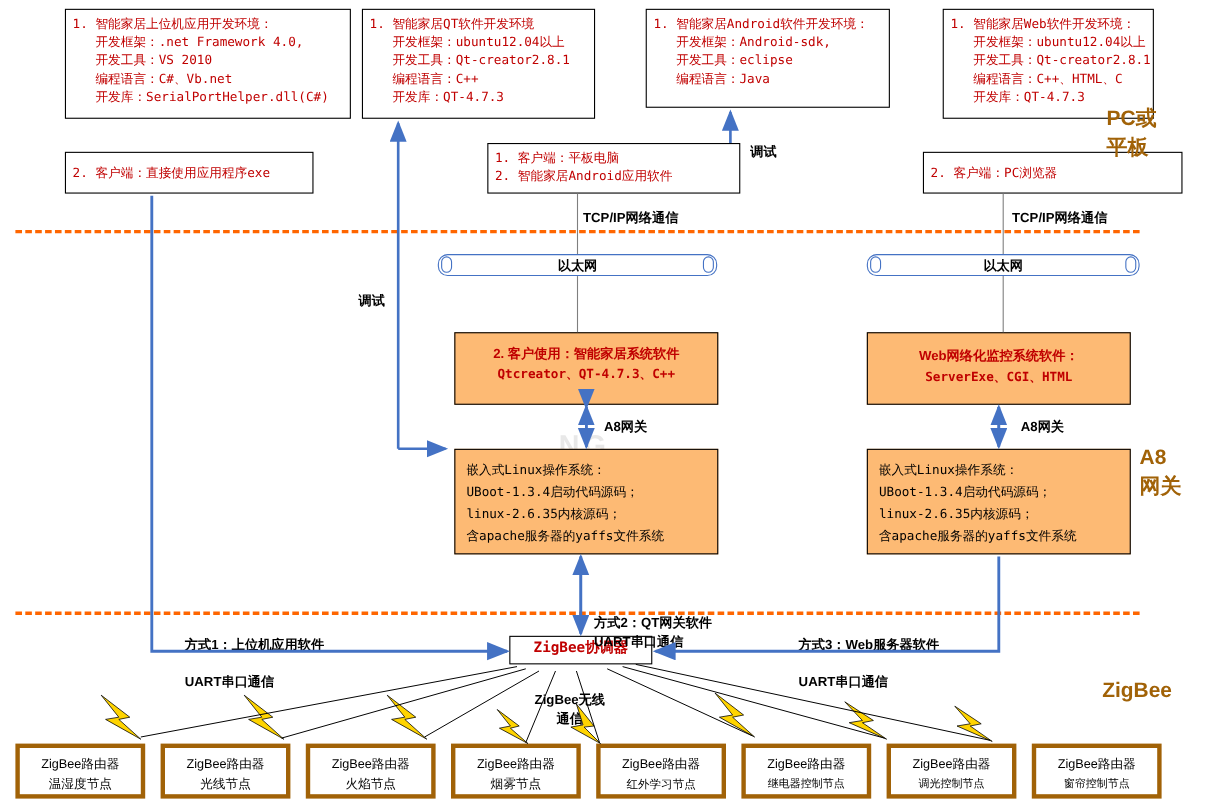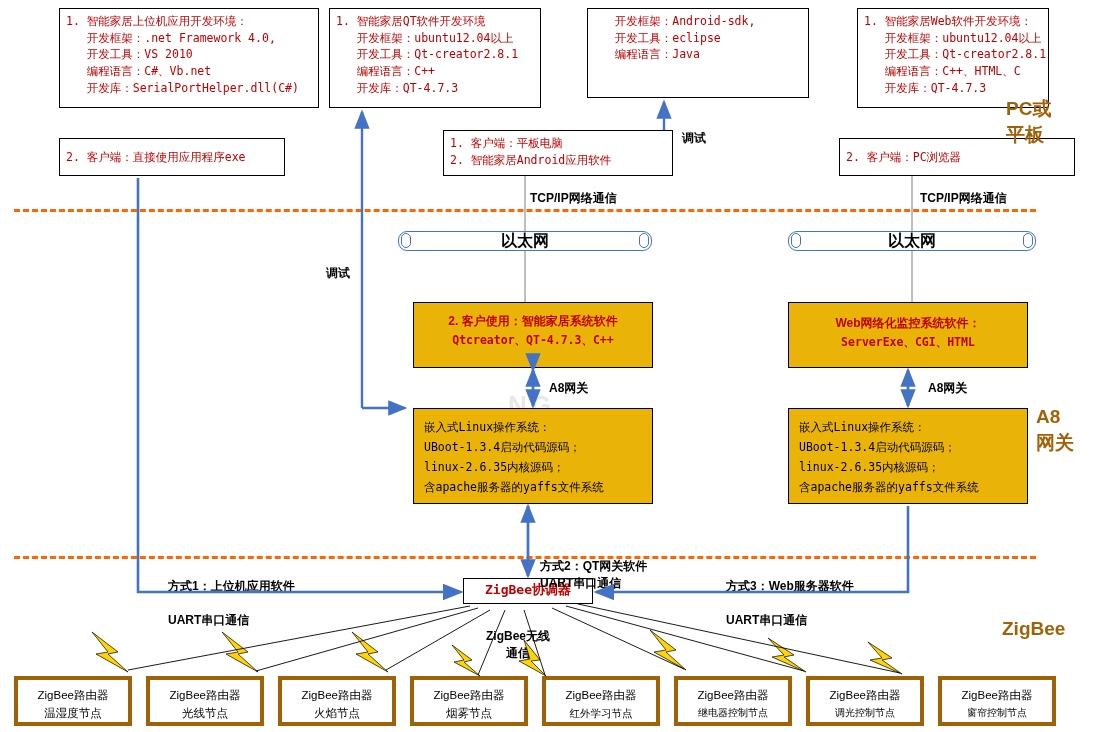--- a/index.html
+++ b/index.html
@@ -19,25 +19,25 @@
   .big-red{position:absolute;color:#a16207;font-size:19px;font-weight:bold;line-height:1.35;white-space:pre;}
   .dash{position:absolute;height:0;border-top:3px dashed #ff6600;}
   svg.layer{position:absolute;left:0;top:0;width:1114px;height:732px;pointer-events:none;}
   .node{
     position:absolute;border:4px solid #a16207;background:#fff;box-sizing:border-box;
     font-family:Liberation Sans, sans-serif;
     font-size:11.5px;text-align:center;padding-top:7px;line-height:1.55;
   }
   .eth{
     position:absolute;border:1.6px solid #4472c4;border-radius:9px;background:#fff;
-    box-sizing:border-box;text-align:center;font-size:16px;font-weight:bold;color:#000;
+    box-sizing:border-box;text-align:center;font-size:12px;font-weight:bold;color:#000;
     line-height:18px;
   }
   .eth .cap{position:absolute;top:1px;width:10px;height:15px;border:1.6px solid #4472c4;border-radius:5px;box-sizing:border-box;}
-  .gw{position:absolute;border:1px solid #000;background:#eab308;box-sizing:border-box;}
+  .gw{position:absolute;border:1px solid #000;background:#fdba74;box-sizing:border-box;}
   .gw .top{padding:10px 8px;text-align:center;color:#c00000;font-weight:bold;line-height:1.7;}
   .gw .bot{padding:8px 10px;line-height:1.75;}
   .zb{
     position:absolute;border:1px solid #000;background:#fff;box-sizing:border-box;
     text-align:center;color:#c00000;font-weight:bold;font-size:13px;line-height:22px;
     font-family:"DejaVu Sans Mono","Liberation Mono",monospace;
   }
   .wm{position:absolute;color:#e8e8e8;font-size:40px;font-weight:bold;letter-spacing:4px;}
 </style>
 </head>
@@ -53,20 +53,21 @@
 
 <div class="box red mono" style="left:288px;top:8px;width:212px;height:100px;font-size:11.5px;">
   <div style="white-space:pre">1. 智能家居QT软件开发环境</div>
   <div style="white-space:pre">   开发框架：ubuntu12.04以上</div>
   <div style="white-space:pre">   开发工具：Qt-creator2.8.1</div>
   <div style="white-space:pre">   编程语言：C++</div>
   <div style="white-space:pre">   开发库：QT-4.7.3</div>
 </div>
 
 <div class="box red mono" style="left:546px;top:8px;width:222px;height:90px;font-size:11.5px;">
+  <div style="white-space:pre">1. 智能家居Android软件开发环境：</div>
   <div style="white-space:pre">   开发框架：Android-sdk,</div>
   <div style="white-space:pre">   开发工具：eclipse</div>
   <div style="white-space:pre">   编程语言：Java</div>
 </div>
 
 <div class="box red mono" style="left:816px;top:8px;width:192px;height:100px;font-size:11.5px;">
   <div style="white-space:pre">1. 智能家居Web软件开发环境：</div>
   <div style="white-space:pre">   开发框架：ubuntu12.04以上</div>
   <div style="white-space:pre">   开发工具：Qt-creator2.8.1</div>
   <div style="white-space:pre">   编程语言：C++、HTML、C</div>

